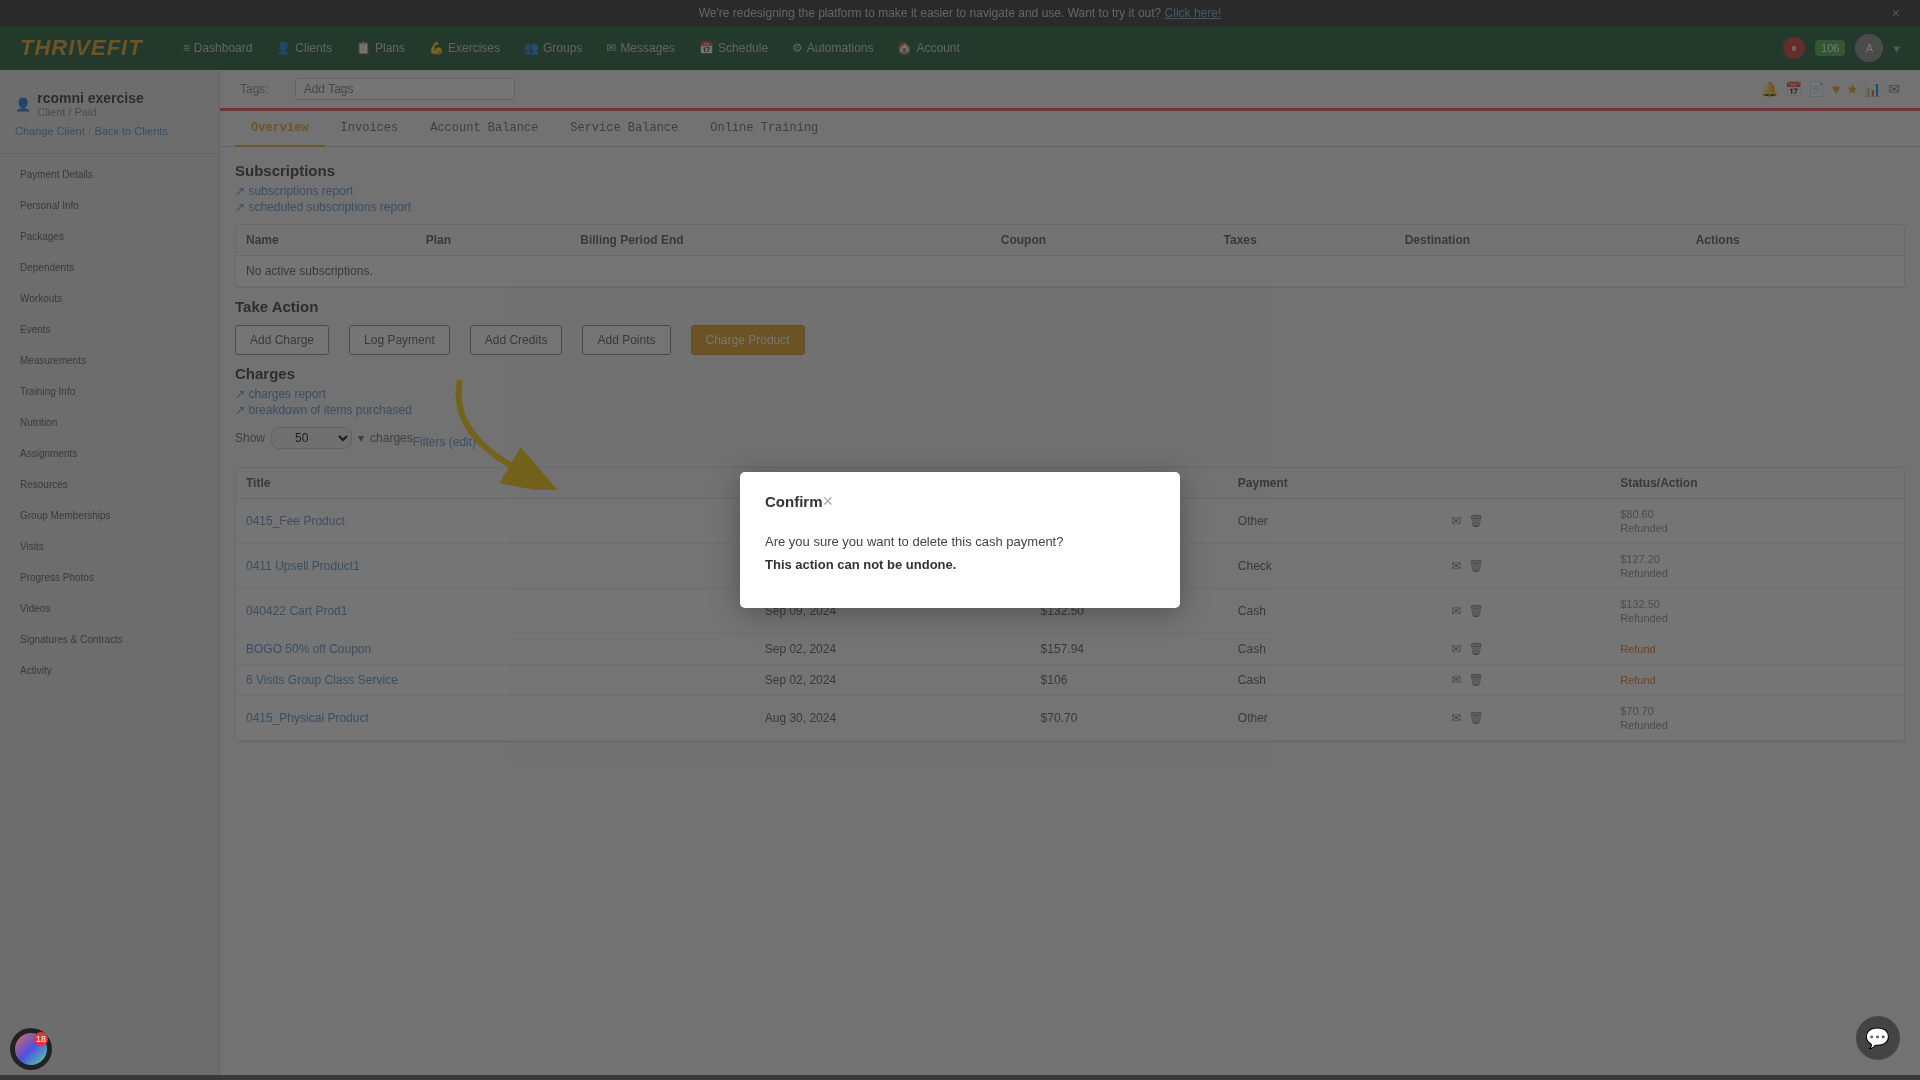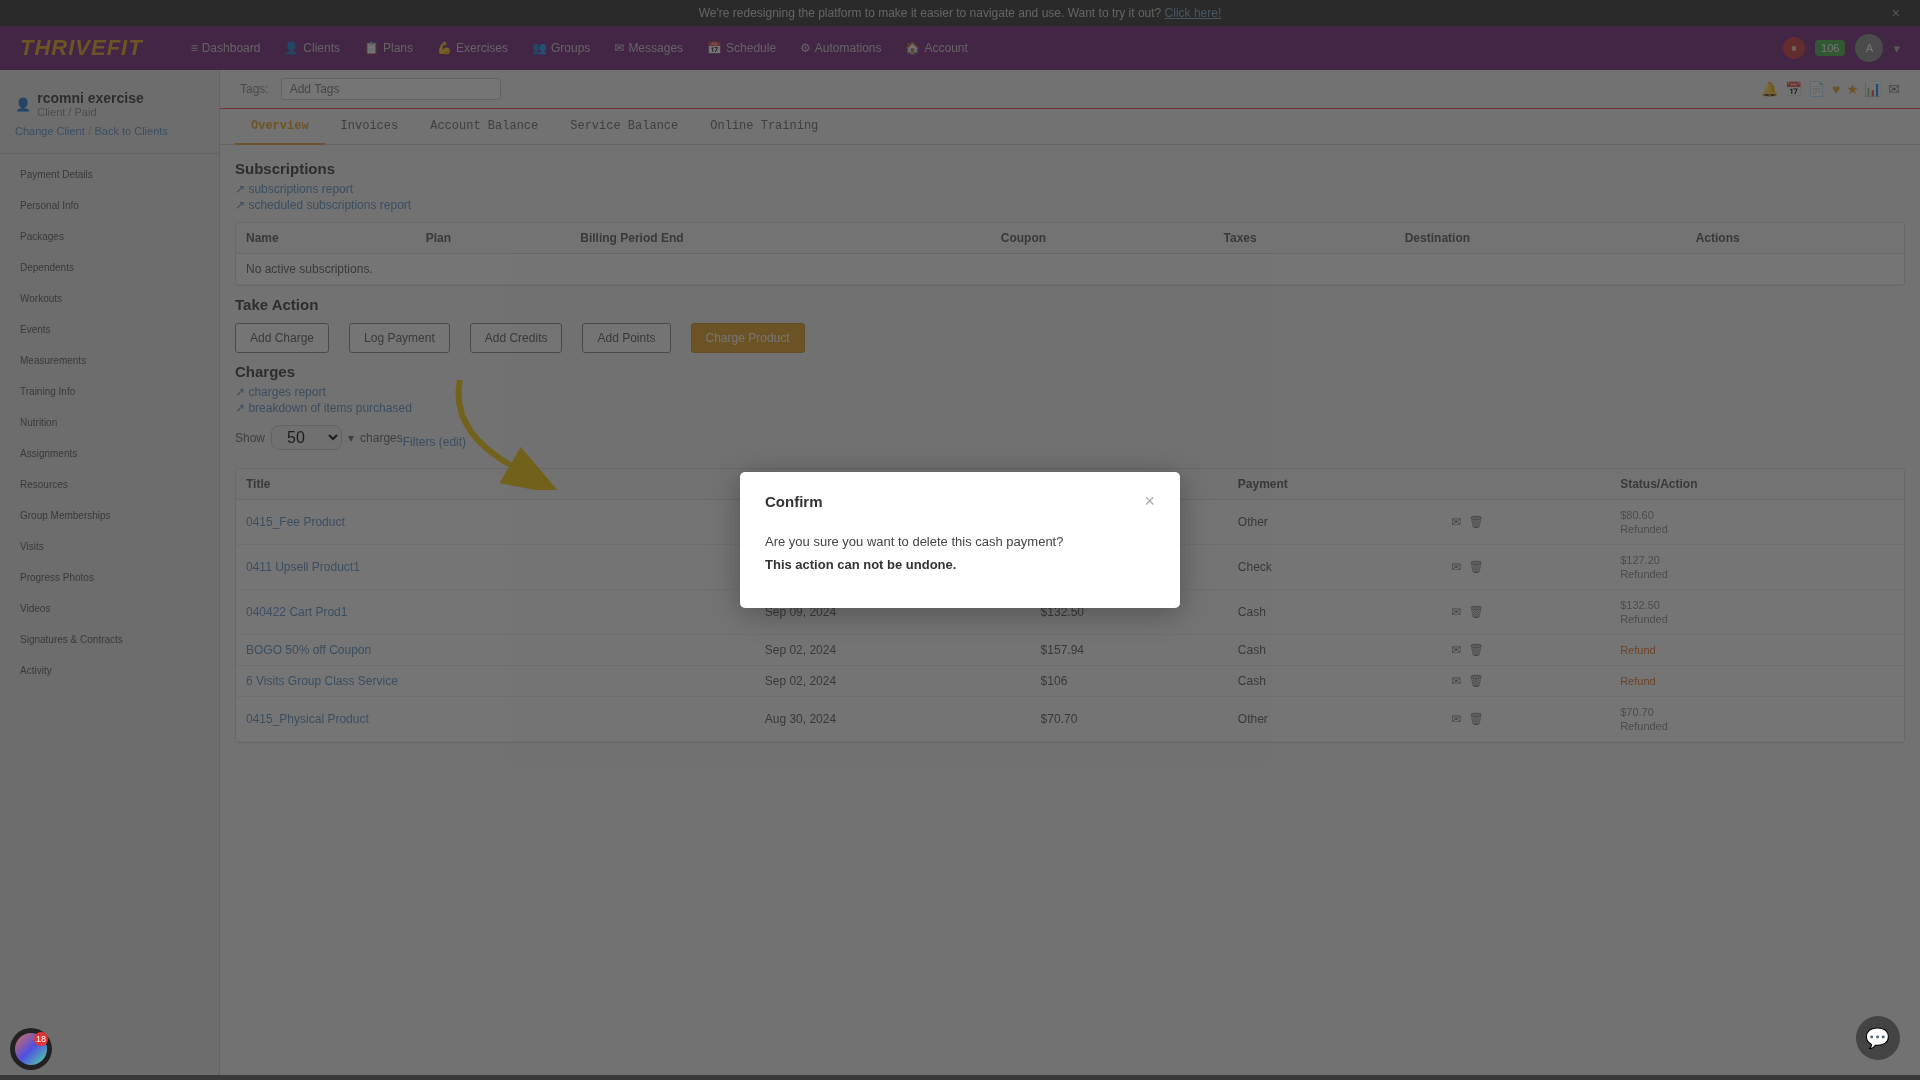--- a/index.html
+++ b/index.html
@@ -15,25 +15,25 @@
       position: relative;
     }
     .announcement-bar a { color: #7ac; text-decoration: underline; }
     .announcement-bar .close-x {
       position: absolute; right: 20px; top: 50%; transform: translateY(-50%);
       cursor: pointer; color: #aaa; font-size: 14px;
     }
 
     
     .navbar {
-      background: #701a75;
+      background: #14532d;
       display: flex;
       align-items: center;
       padding: 8px 20px;
-      gap: 28px;
+      gap: 20px;
     }
     .navbar-logo {
       color: #e8a020;
       font-size: 22px;
       font-weight: 900;
       letter-spacing: 1px;
       font-style: italic;
     }
     .navbar-nav {
       display: flex;
@@ -128,24 +128,24 @@
       overflow-y: auto;
       padding: 0;
       position: relative;
       background: #f5f5f5;
     }
 
     
     .client-header {
       background: #f5f5f5;
       padding: 8px 20px;
-      border-bottom: 1px solid #ef4444;
-      display: flex;
-      align-items: center;
-      gap: 12px;
+      border-bottom: 3px solid #ef4444;
+      display: flex;
+      align-items: center;
+      gap: 26px;
     }
     .tags-label { color: #888; font-size: 12px; }
     .tags-input {
       border: 1px solid #ccc;
       border-radius: 3px;
       padding: 3px 8px;
       font-size: 12px;
       width: 220px;
       background: white;
     }
@@ -269,22 +269,22 @@
       display: flex;
       align-items: center;
       gap: 6px;
       font-size: 12px;
       color: #666;
       margin-bottom: 8px;
     }
     .show-select {
       border: 1px solid #ccc;
       border-radius: 8px;
-      padding: 2px 11px;
-      font-size: 16px;
+      padding: 2px 19px;
+      font-size: 12px;
     }
     .status-refund { color: #e07020; font-size: 11px; }
     .action-icon { color: #777; cursor: pointer; margin: 0 2px; }
 
     
     .modal-overlay {
       position: fixed;
       top: 0; left: 0; right: 0; bottom: 0;
       background: rgba(0,0,0,0.3);
       z-index: 200;
@@ -295,21 +295,20 @@
     .modal {
       background: white;
       border-radius: 5px;
       padding: 20px 25px 20px;
       width: 440px;
       box-shadow: 0 5px 30px rgba(0,0,0,0.3);
       position: relative;
     }
     .modal-header {
       display: flex;
-      justify-content: space-between;
       align-items: center;
       margin-bottom: 24px;
     }
     .modal-title {
       font-size: 15px;
       font-weight: bold;
       color: #333;
     }
     .modal-close {
       color: #aaa;

